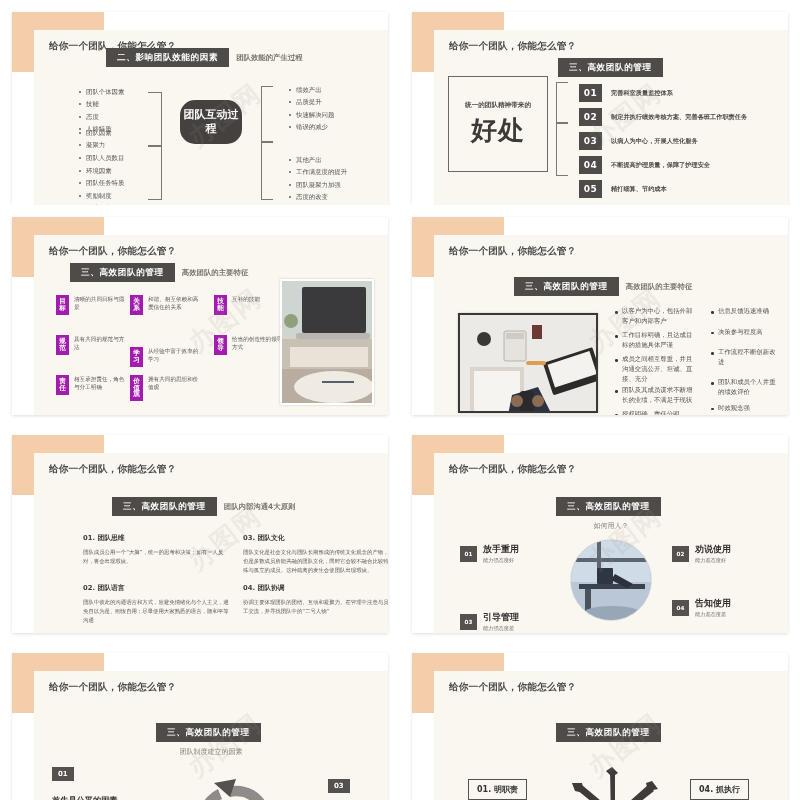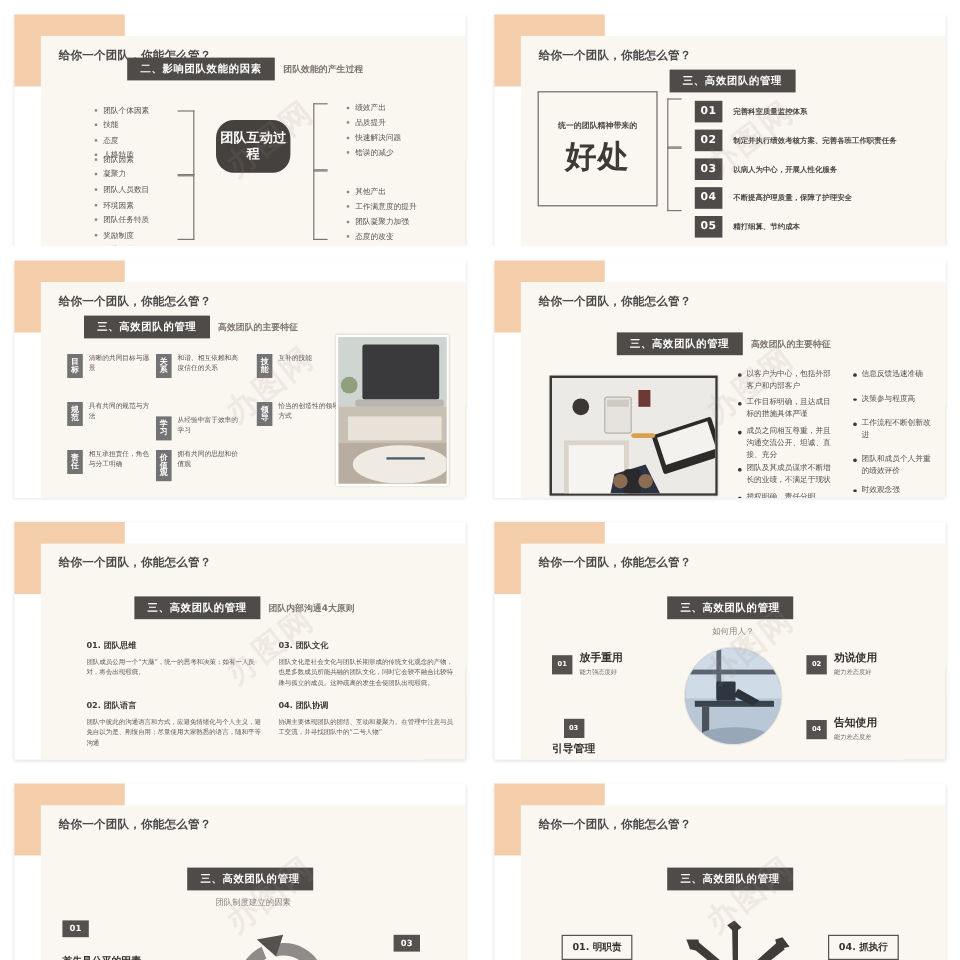--- a/index.html
+++ b/index.html
@@ -123,21 +123,21 @@
   }
   .numbox{
     display:flex;align-items:center;justify-content:center;
     background:#4e4b49;color:#fff;
     font-size:9px;font-weight:700;
     width:23px;height:18px;
     letter-spacing:.5px;
   }
   .sq{
     display:flex;align-items:center;justify-content:center;
-    background:#737373;color:#fff;
+    background:#a21caf;color:#fff;
     font-size:6.6px;font-weight:700;
     line-height:1.05;
     width:13px;height:20px;
     text-align:center;
     letter-spacing:0;
   }
   .brace{
     position:absolute;
     border-left:1.1px solid #7d7772;
     border-top:1.1px solid #7d7772;
@@ -178,21 +178,21 @@
   .feat{ position:absolute; display:flex; gap:5px; align-items:flex-start;}
   .feat .desc{ font-size:5.6px;color:#5a5551;line-height:1.5;width:52px;}
   .photo{
     position:absolute;
     background:#cfc8c0;
     border:2px solid #fff;
     box-shadow:0 0 2px rgba(0,0,0,.2);
     overflow:hidden;
   }
   
-  .blk{ position:absolute; width:150px;}
+  .blk{ position:absolute; width:150px;margin-left:11px;}
   .blk .h{ font-size:6.8px;font-weight:700;color:#3e3b39;margin-bottom:5px;}
   .blk .p{ font-size:5.4px;color:#5d5854;line-height:1.65;}
   
   .person{ position:absolute; display:flex; align-items:center; gap:6px;}
   .person .mini{
     width:17px;height:16px;background:#55514f;color:#fff;
     display:flex;align-items:center;justify-content:center;
     font-size:5.6px;font-weight:700;
   }
   .person .nm{ font-size:9px;font-weight:700;color:#333030;line-height:1.1;text-align:center;}
@@ -505,21 +505,21 @@
             <span class="cap" style="display:block;">能力强态度好</span>
           </span>
         </div>
         <div class="person" style="left:238px;top:92px;">
           <span class="mini">02</span>
           <span>
             <span class="nm" style="display:block;">劝说使用</span>
             <span class="cap" style="display:block;">能力差态度好</span>
           </span>
         </div>
-        <div class="person" style="left:26px;top:146px;flex-direction:column;">
+        <div class="person" style="left:26px;top:160px;">
           <span class="mini">03</span>
           <span>
             <span class="nm" style="display:block;">引导管理</span>
             <span class="cap" style="display:block;">能力强态度差</span>
           </span>
         </div>
         <div class="person" style="left:238px;top:146px;">
           <span class="mini">04</span>
           <span>
             <span class="nm" style="display:block;">告知使用</span>

